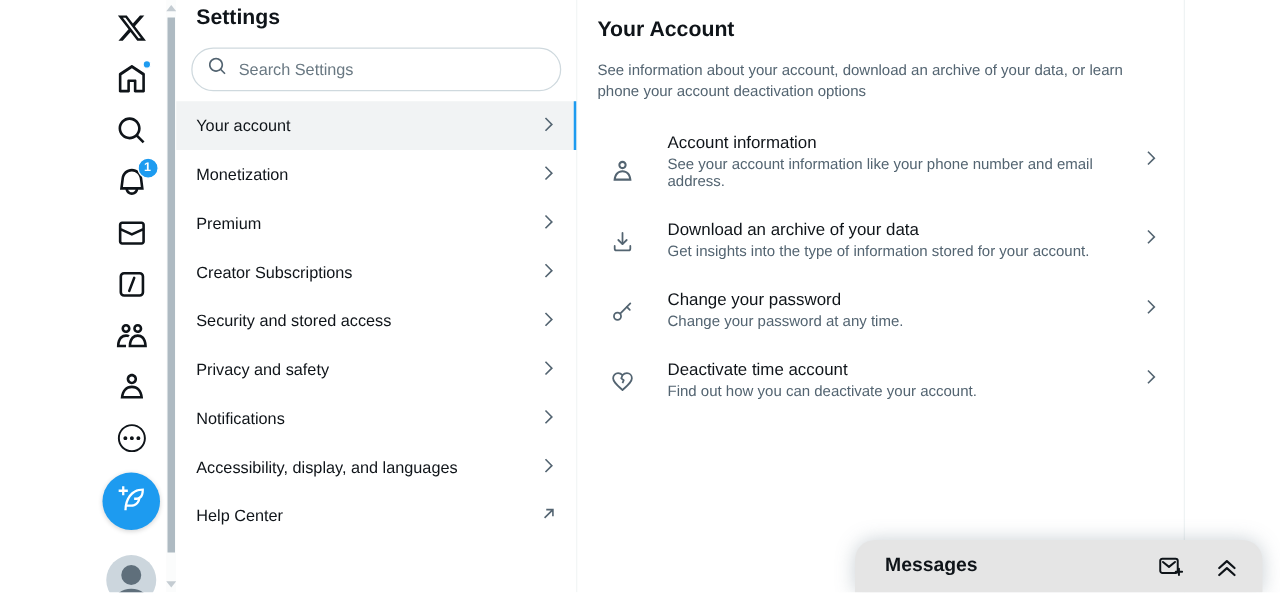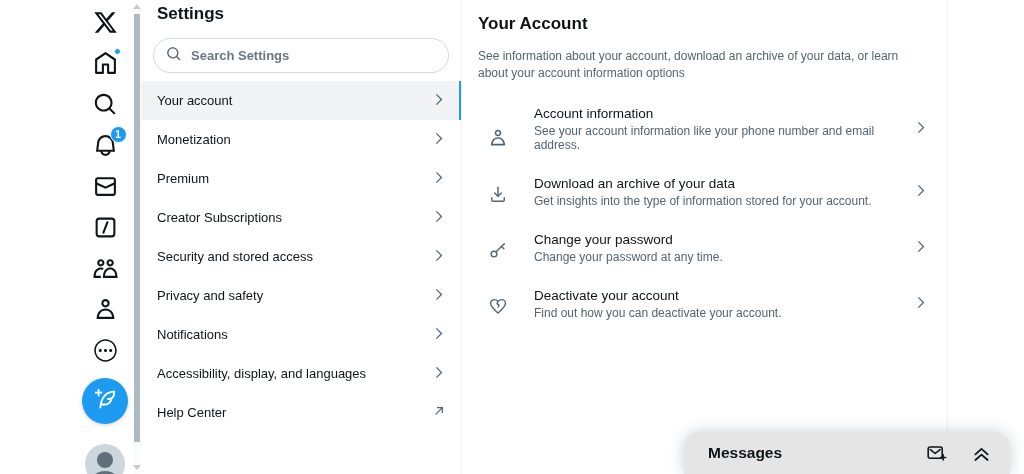--- a/index.html
+++ b/index.html
@@ -23,21 +23,21 @@
   .scroll-thumb { position:absolute; left:1px; top:14px; width:6px; height:428px; background:#aebac2; }
   .scroll-arrow { position:absolute; left:0; width:0; height:0; border-left:4px solid transparent; border-right:4px solid transparent; }
   .scroll-arrow.up { top:4px; border-bottom:5px solid #c4ccd2; }
   .scroll-arrow.down { bottom:4px; border-top:5px solid #c4ccd2; }
 
   
   .settings { position:absolute; left:141px; top:0; width:321px; height:474px; border-right:1px solid #eff3f4; background:#fff; }
   .col-title { padding:4px 16px 10px; font-size:17px; font-weight:700; color:#0f1419; }
   .searchbox { margin:4px 12px 8px; height:35px; border:1px solid #cfd9de; border-radius:18px; display:flex; align-items:center; padding:0 12px; gap:9px; background:#fff; }
   .searchbox svg { flex:0 0 auto; }
-  .searchbox input { border:none; outline:none; width:100%; font-size:13px; font-family:"Liberation Sans", sans-serif; color:#3b82f6; background:transparent;font-weight:bold; }
+  .searchbox input { border:none; outline:none; width:100%; font-size:13px; font-family:"Liberation Sans", sans-serif; color:#3b82f6; background:transparent; }
   .searchbox input::placeholder { color:#697882; }
   .s-item { height:39px; display:flex; align-items:center; justify-content:space-between; padding:0 14px 0 16px; font-size:13px; color:#0f1419; cursor:pointer; position:relative; }
   .s-item.selected { background:#f1f3f4; }
   .s-item.selected::after { content:""; position:absolute; right:0; top:0; bottom:0; width:2px; background:#1d9bf0; }
 
   
   .main { position:absolute; left:462px; top:0; width:486px; height:474px; border-right:1px solid #eff3f4; background:#fff; }
   .main .col-title { padding:14px 16px 0; }
   .main-desc { padding:14px 16px 0; max-width:462px; font-size:12px; line-height:1.42; color:#536471; }
   .m-list { margin-top:12px; }
@@ -208,21 +208,21 @@
         <span>Help Center</span>
         <span><svg width="16" height="16" viewBox="0 0 24 24" fill="none" stroke="#536471" stroke-width="1.9">
               <path d="M7 17L17 7M9 7h8v8"></path>
             </svg></span>
       </div>
     </div>
   </section>
 
   <section class="main">
     <h1 class="col-title">Your Account</h1>
-    <p class="main-desc">See information about your account, download an archive of your data, or learn about your account information options</p>
+    <p class="main-desc">See information about your account, download an archive of your data, or learn phone your account deactivation options</p>
     <div class="m-list">
 
       <div class="m-item">
         <span class="m-icon">
           <svg width="20" height="20" viewBox="0 0 24 24" fill="#536471">
               <path d="M5.651 19h12.698c-.337-1.8-1.023-3.21-1.945-4.19C15.318 13.65 13.838 13 12 13s-3.317.65-4.404 1.81c-.922.98-1.608 2.39-1.945 4.19zm.486-5.56C7.627 11.85 9.648 11 12 11s4.373.85 5.863 2.44c1.477 1.58 2.366 3.8 2.632 6.46l.11 1.1H3.395l.11-1.1c.266-2.66 1.155-4.88 2.632-6.46zM12 4c-1.105 0-2 .9-2 2s.895 2 2 2 2-.9 2-2-.895-2-2-2zM8 6c0-2.21 1.791-4 4-4s4 1.79 4 4-1.791 4-4 4-4-1.79-4-4z"></path>
             </svg>
         </span>
         <span class="m-text">
           <div class="m-title">Account information</div>
@@ -268,21 +268,21 @@
       </div>
 
       <div class="m-item">
         <span class="m-icon">
           <svg width="20" height="20" viewBox="0 0 24 24" fill="none" stroke="#536471" stroke-width="1.7" stroke-linejoin="round">
               <path d="M12 20.4l-.8-.7C6 15.1 3 12.4 3 9.1 3 6.4 5.1 4.3 7.8 4.3c1.5 0 3 .7 4.2 1.9 1.2-1.2 2.7-1.9 4.2-1.9 2.7 0 4.8 2.1 4.8 4.8 0 3.3-3 6-8.2 10.6l-.8.7z"></path>
               <polyline points="12,6.2 10.8,9.2 13.2,11 12,13.8"></polyline>
             </svg>
         </span>
         <span class="m-text">
-          <div class="m-title">Deactivate your account</div>
+          <div class="m-title">Deactivate time account</div>
           <div class="m-sub">Find out how you can deactivate your account.</div>
         </span>
         <span class="m-chev"><svg width="17" height="17" viewBox="0 0 24 24" fill="none" stroke="#536471" stroke-width="1.8">
               <path d="M9 4.8l7.2 7.2L9 19.2"></path>
             </svg></span>
       </div>
 
     </div>
   </section>
 

